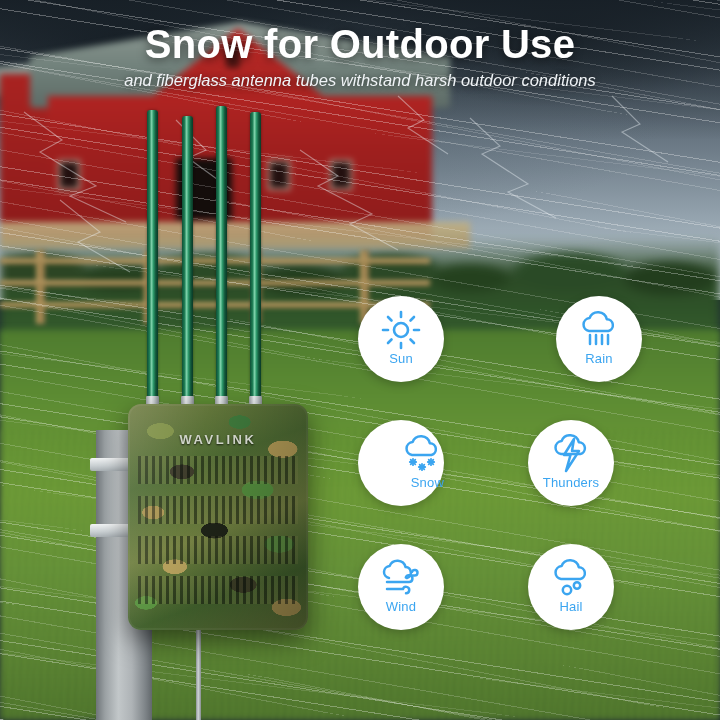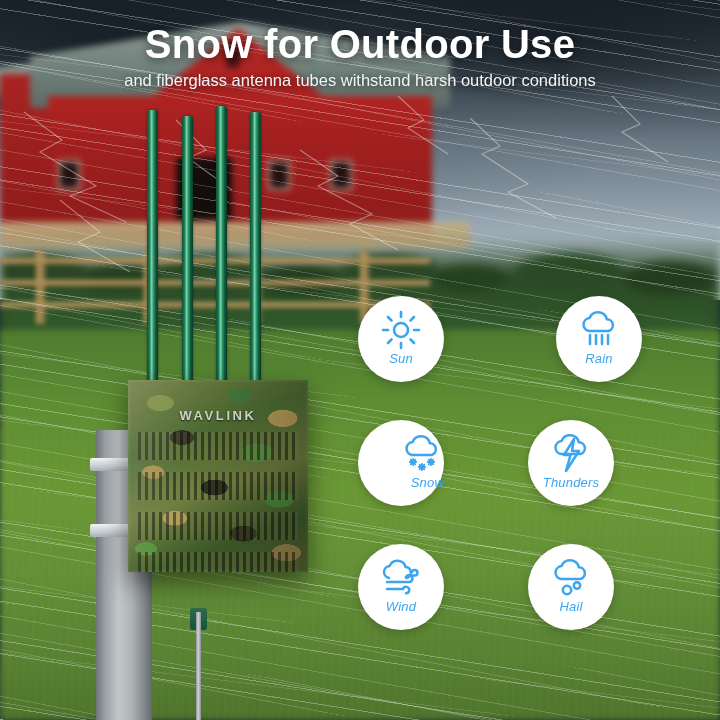--- a/index.html
+++ b/index.html
@@ -126,21 +126,21 @@
   
   .headings{position:absolute;left:0;top:0;width:720px;text-align:center;z-index:40;}
   .title{
     margin-top:22px;font-size:40px;font-weight:bold;color:#ffffff;
     letter-spacing:.3px;text-shadow:0 2px 10px rgba(0,0,0,.55);
   }
   .subline{
     font-size:16.5px;color:#f0f4f7;line-height:22px;
     text-shadow:0 1px 6px rgba(0,0,0,.6);
   }
-  .sub1{margin-top:9px;} .sub2{margin-top:2px;}
+  .sub1{margin-top:9px;} .sub2{margin-top:2px;font-style:italic;}
 
   
   .pole{
     position:absolute;left:96px;top:430px;width:56px;height:290px;z-index:18;
     background:linear-gradient(90deg,#6e7478 0%,#9aa0a3 16%,#c2c7c9 40%,#aeb3b6 64%,#7e8488 88%,#62686c 100%);
   }
   .bracket{
     position:absolute;left:90px;width:70px;height:13px;z-index:24;border-radius:2px;
     background:linear-gradient(180deg,#f2f4f5,#c9cfd2 60%,#a8afb3);
   }
@@ -154,22 +154,22 @@
   .ant-cap{
     position:absolute;width:13px;height:16px;z-index:21;border-radius:1px;
     background:linear-gradient(90deg,#9aa0a3,#eef1f2 38%,#cdd2d4 62%,#878d90);
   }
   .a1{left:147px;top:110px;height:296px;} .c1{left:146px;top:396px;}
   .a2{left:182px;top:116px;height:290px;} .c2{left:181px;top:396px;}
   .a3{left:216px;top:106px;height:300px;} .c3{left:215px;top:396px;}
   .a4{left:250px;top:112px;height:294px;} .c4{left:249px;top:396px;}
 
   .router{
-    position:absolute;left:128px;top:380px;width:180px;height:192px;z-index:26;
-    border-radius:1px;overflow:hidden;
+    position:absolute;left:128px;top:404px;width:180px;height:226px;z-index:26;
+    border-radius:13px;overflow:hidden;
     box-shadow:0 10px 26px rgba(0,0,0,.5), inset 0 0 0 2px rgba(255,255,255,.05);
     background:
       radial-gradient(ellipse 22px 13px at 18% 12%, #7d8f44 0 60%, transparent 62%),
       radial-gradient(ellipse 18px 11px at 62% 8%,  #3f7a3c 0 60%, transparent 62%),
       radial-gradient(ellipse 24px 14px at 86% 20%, #b29b56 0 60%, transparent 62%),
       radial-gradient(ellipse 20px 12px at 30% 30%, #2a2a20 0 60%, transparent 62%),
       radial-gradient(ellipse 26px 15px at 72% 38%, #56913f 0 60%, transparent 62%),
       radial-gradient(ellipse 18px 11px at 14% 48%, #a9924f 0 60%, transparent 62%),
       radial-gradient(ellipse 22px 13px at 48% 56%, #1f2418 0 60%, transparent 62%),
       radial-gradient(ellipse 24px 14px at 84% 62%, #4f8a3c 0 60%, transparent 62%),
@@ -198,21 +198,21 @@
     position:absolute;left:196px;top:612px;width:5px;height:108px;z-index:25;
     background:linear-gradient(90deg,#8e9498,#cfd4d6 45%,#878d90);
   }
   .cable-joint{
     position:absolute;left:190px;top:608px;width:17px;height:22px;z-index:25;border-radius:3px;
     background:linear-gradient(180deg,#2c6b4c,#15past,#14513a);
     background:linear-gradient(180deg,#2e6d4e,#14513a);
   }
 
   
-  .badges{position:absolute;left:0;top:0;width:720px;height:720px;z-index:34;font-style:italic;}
+  .badges{position:absolute;left:0;top:0;width:720px;height:720px;z-index:34;}
   .badge{
     position:absolute;width:86px;height:86px;border-radius:50%;
     background:#ffffff;
     box-shadow:0 3px 10px rgba(0,0,0,.22);
     display:flex;flex-direction:column;align-items:center;justify-content:flex-start;
   }
   .badge .ico{margin-top:14px;width:44px;height:40px;display:block;}
   .badge .blabel{
     margin-top:1px;font-size:13px;color:#3ba5f0;letter-spacing:.2px;line-height:15px;
   }

